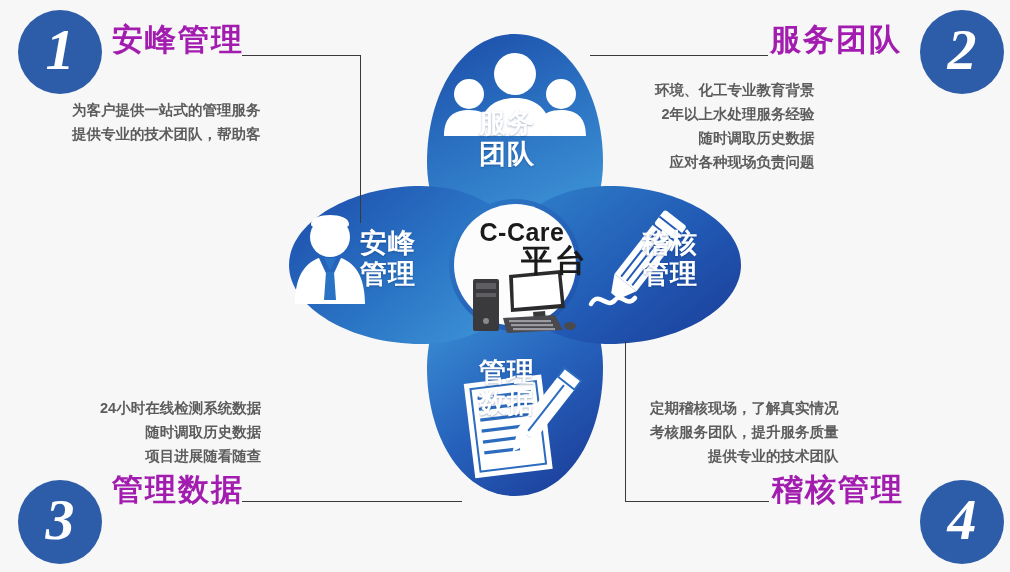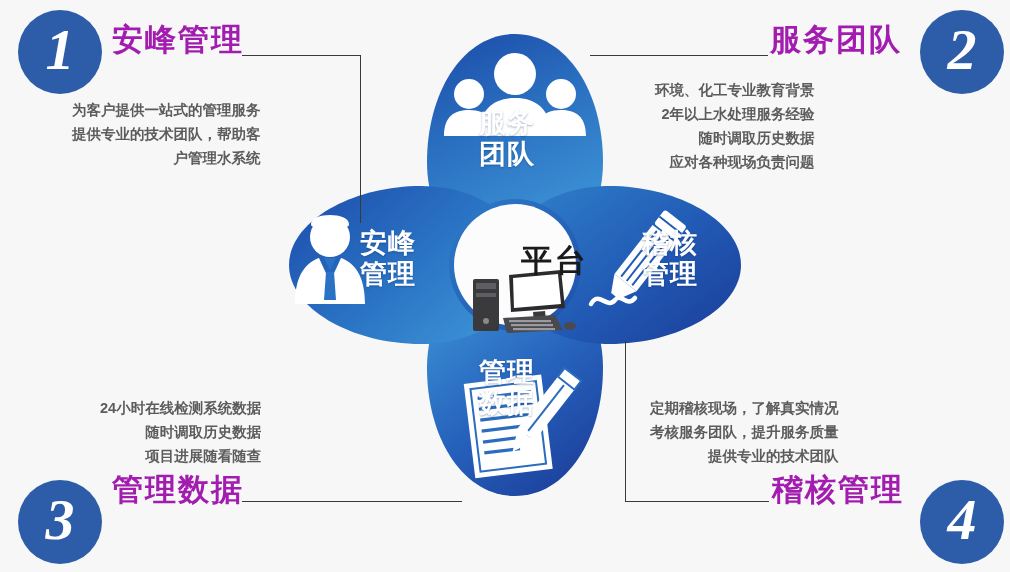--- a/index.html
+++ b/index.html
@@ -221,35 +221,35 @@
 
   <div class="petal-label" id="lab-top">服务
 团队</div>
   <div class="petal-label" id="lab-right">稽核
 管理</div>
   <div class="petal-label" id="lab-bottom">管理
 数据</div>
   <div class="petal-label" id="lab-left">安峰
 管理</div>
 
+  <div id="hub-en">C-Care</div>
   <div id="hub-cn">平台</div>
 
   <div class="line hline" id="ln1h"></div>
   <div class="line vline" id="ln1v"></div>
   <div class="line hline" id="ln2h"></div>
   <div class="line hline" id="ln3h"></div>
   <div class="line vline" id="ln4v"></div>
   <div class="line hline" id="ln4h"></div>
 
   <div class="num-badge" id="badge1">1</div>
   <div class="sec-title" id="title1">安峰管理</div>
   <div class="sec-body" id="body1">
     <div>为客户提供一站式的管理服务</div>
     <div>提供专业的技术团队，帮助客</div>
-    <div>户管理水系统</div>
   </div>
 
   <div class="num-badge" id="badge2">2</div>
   <div class="sec-title" id="title2">服务团队</div>
   <div class="sec-body" id="body2">
     <div>环境、化工专业教育背景</div>
     <div>2年以上水处理服务经验</div>
     <div>随时调取历史数据</div>
     <div>应对各种现场负责问题</div>
   </div>

